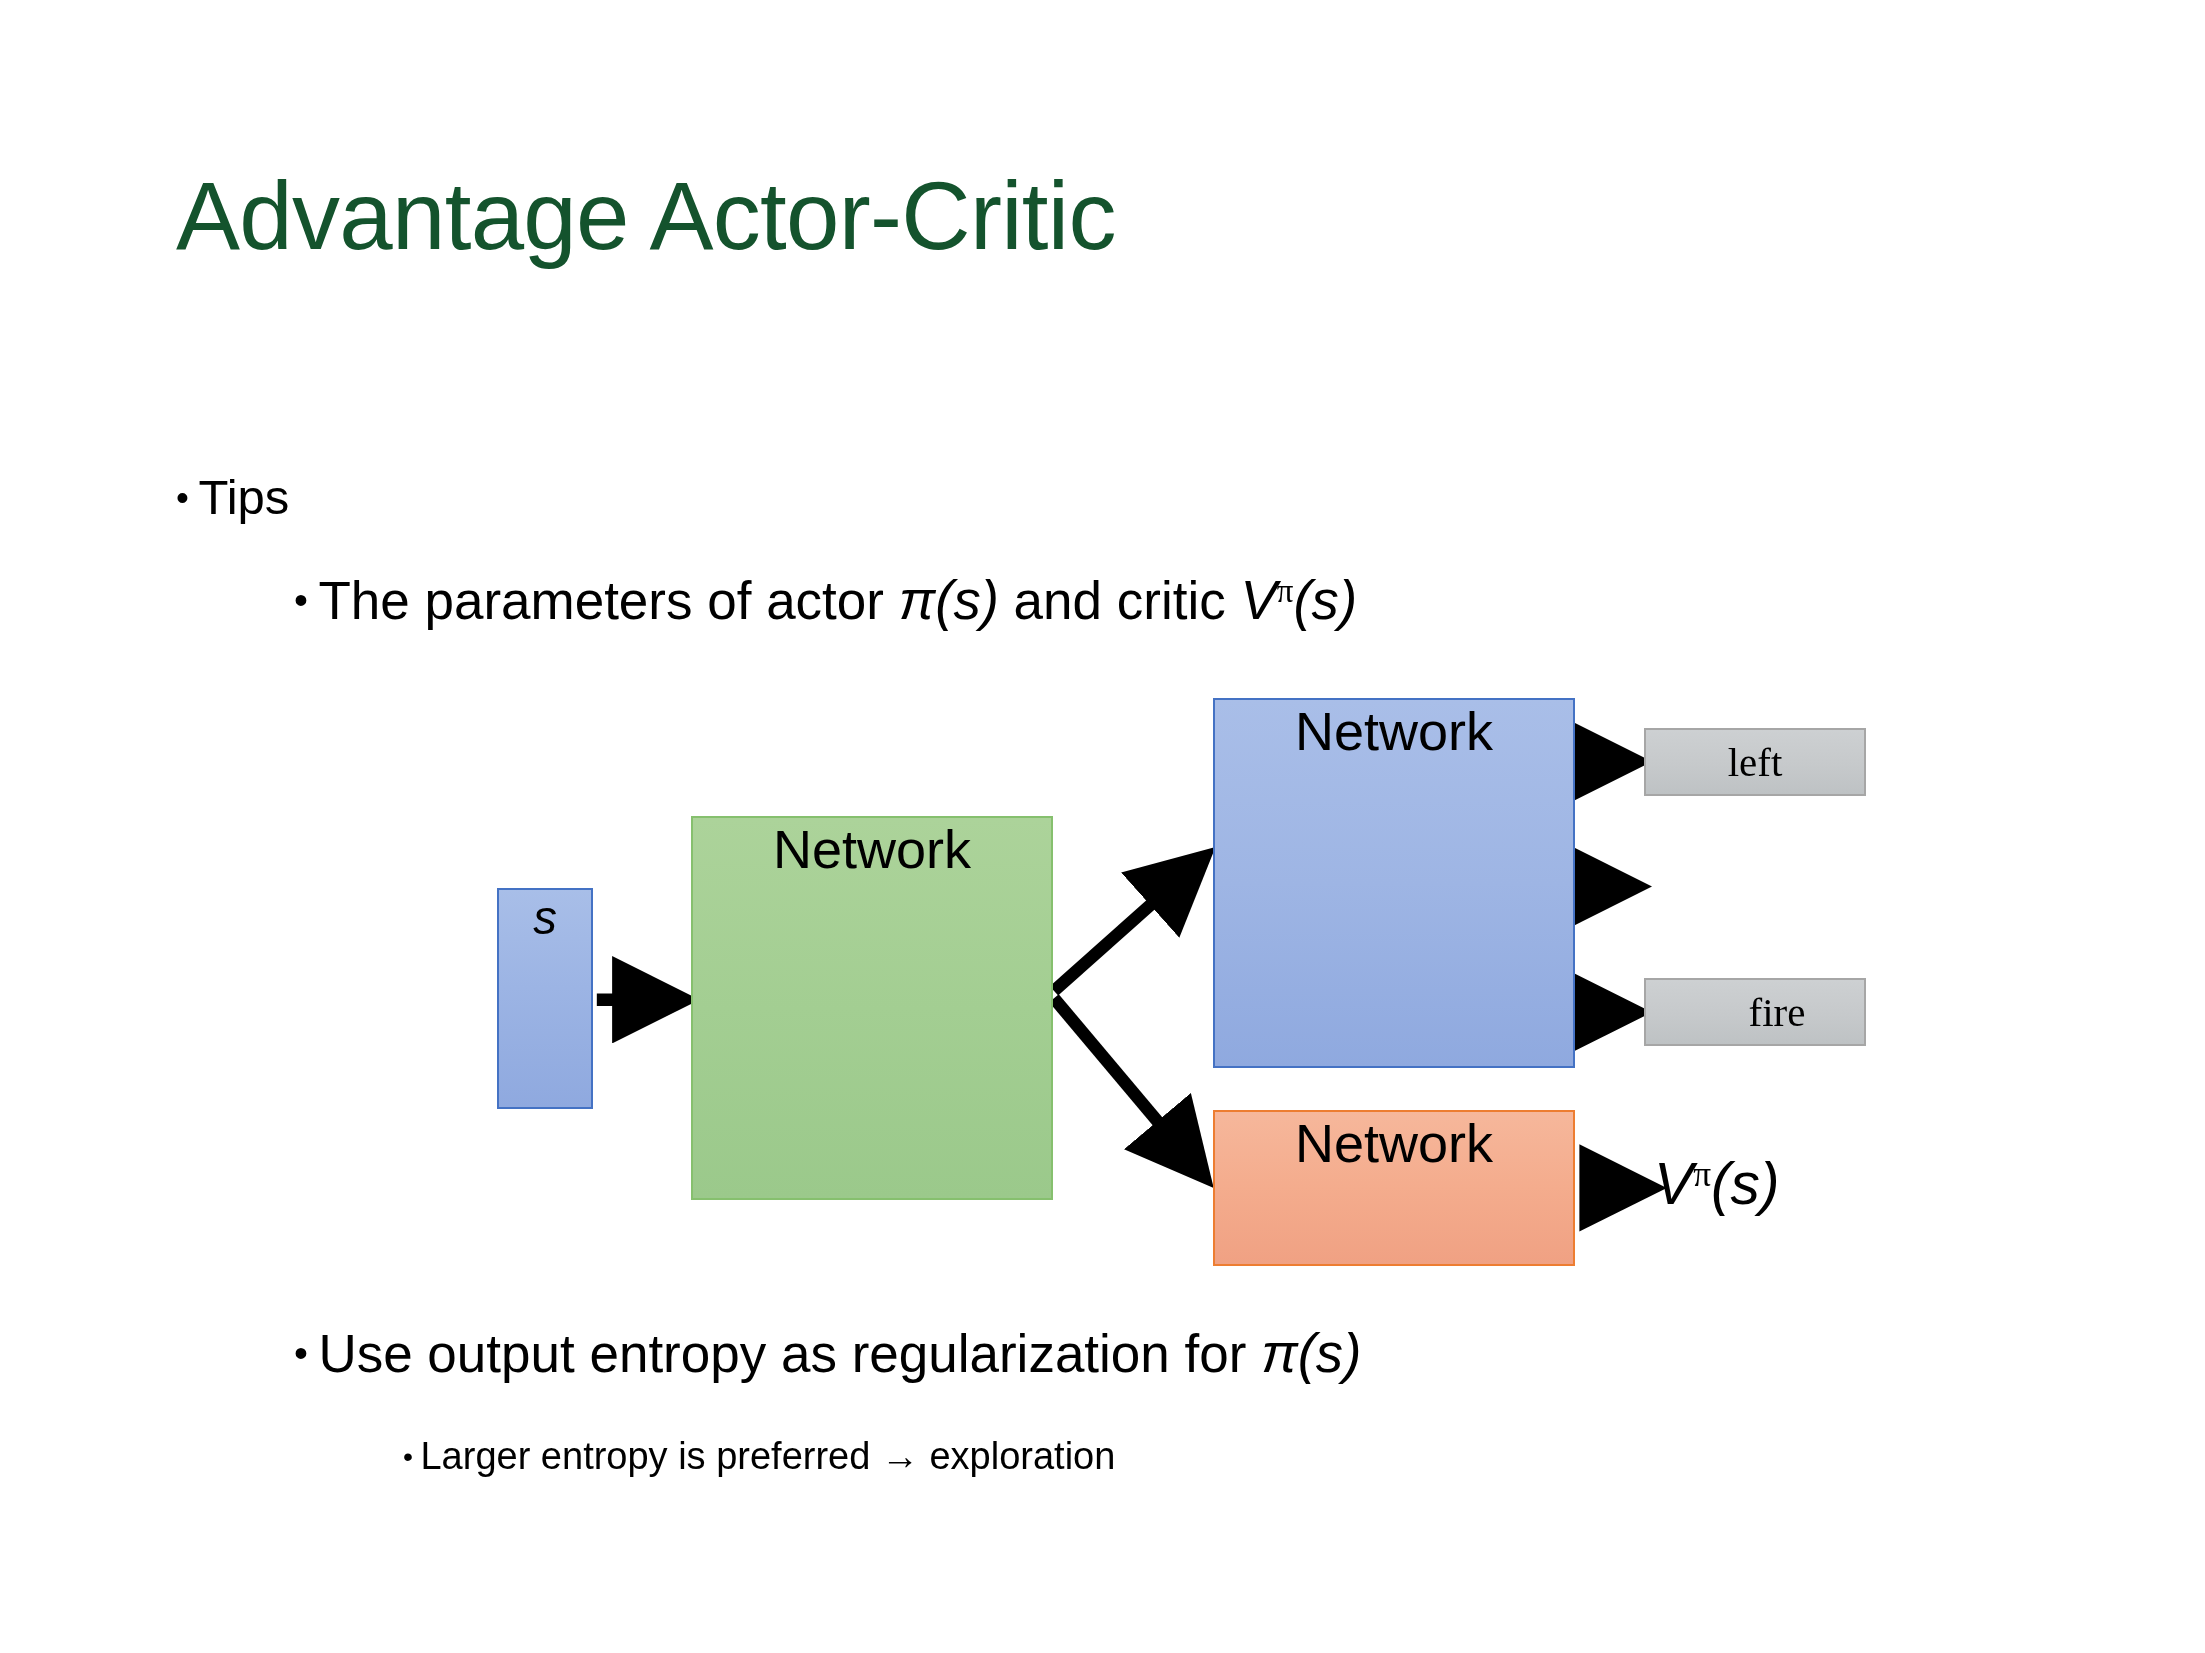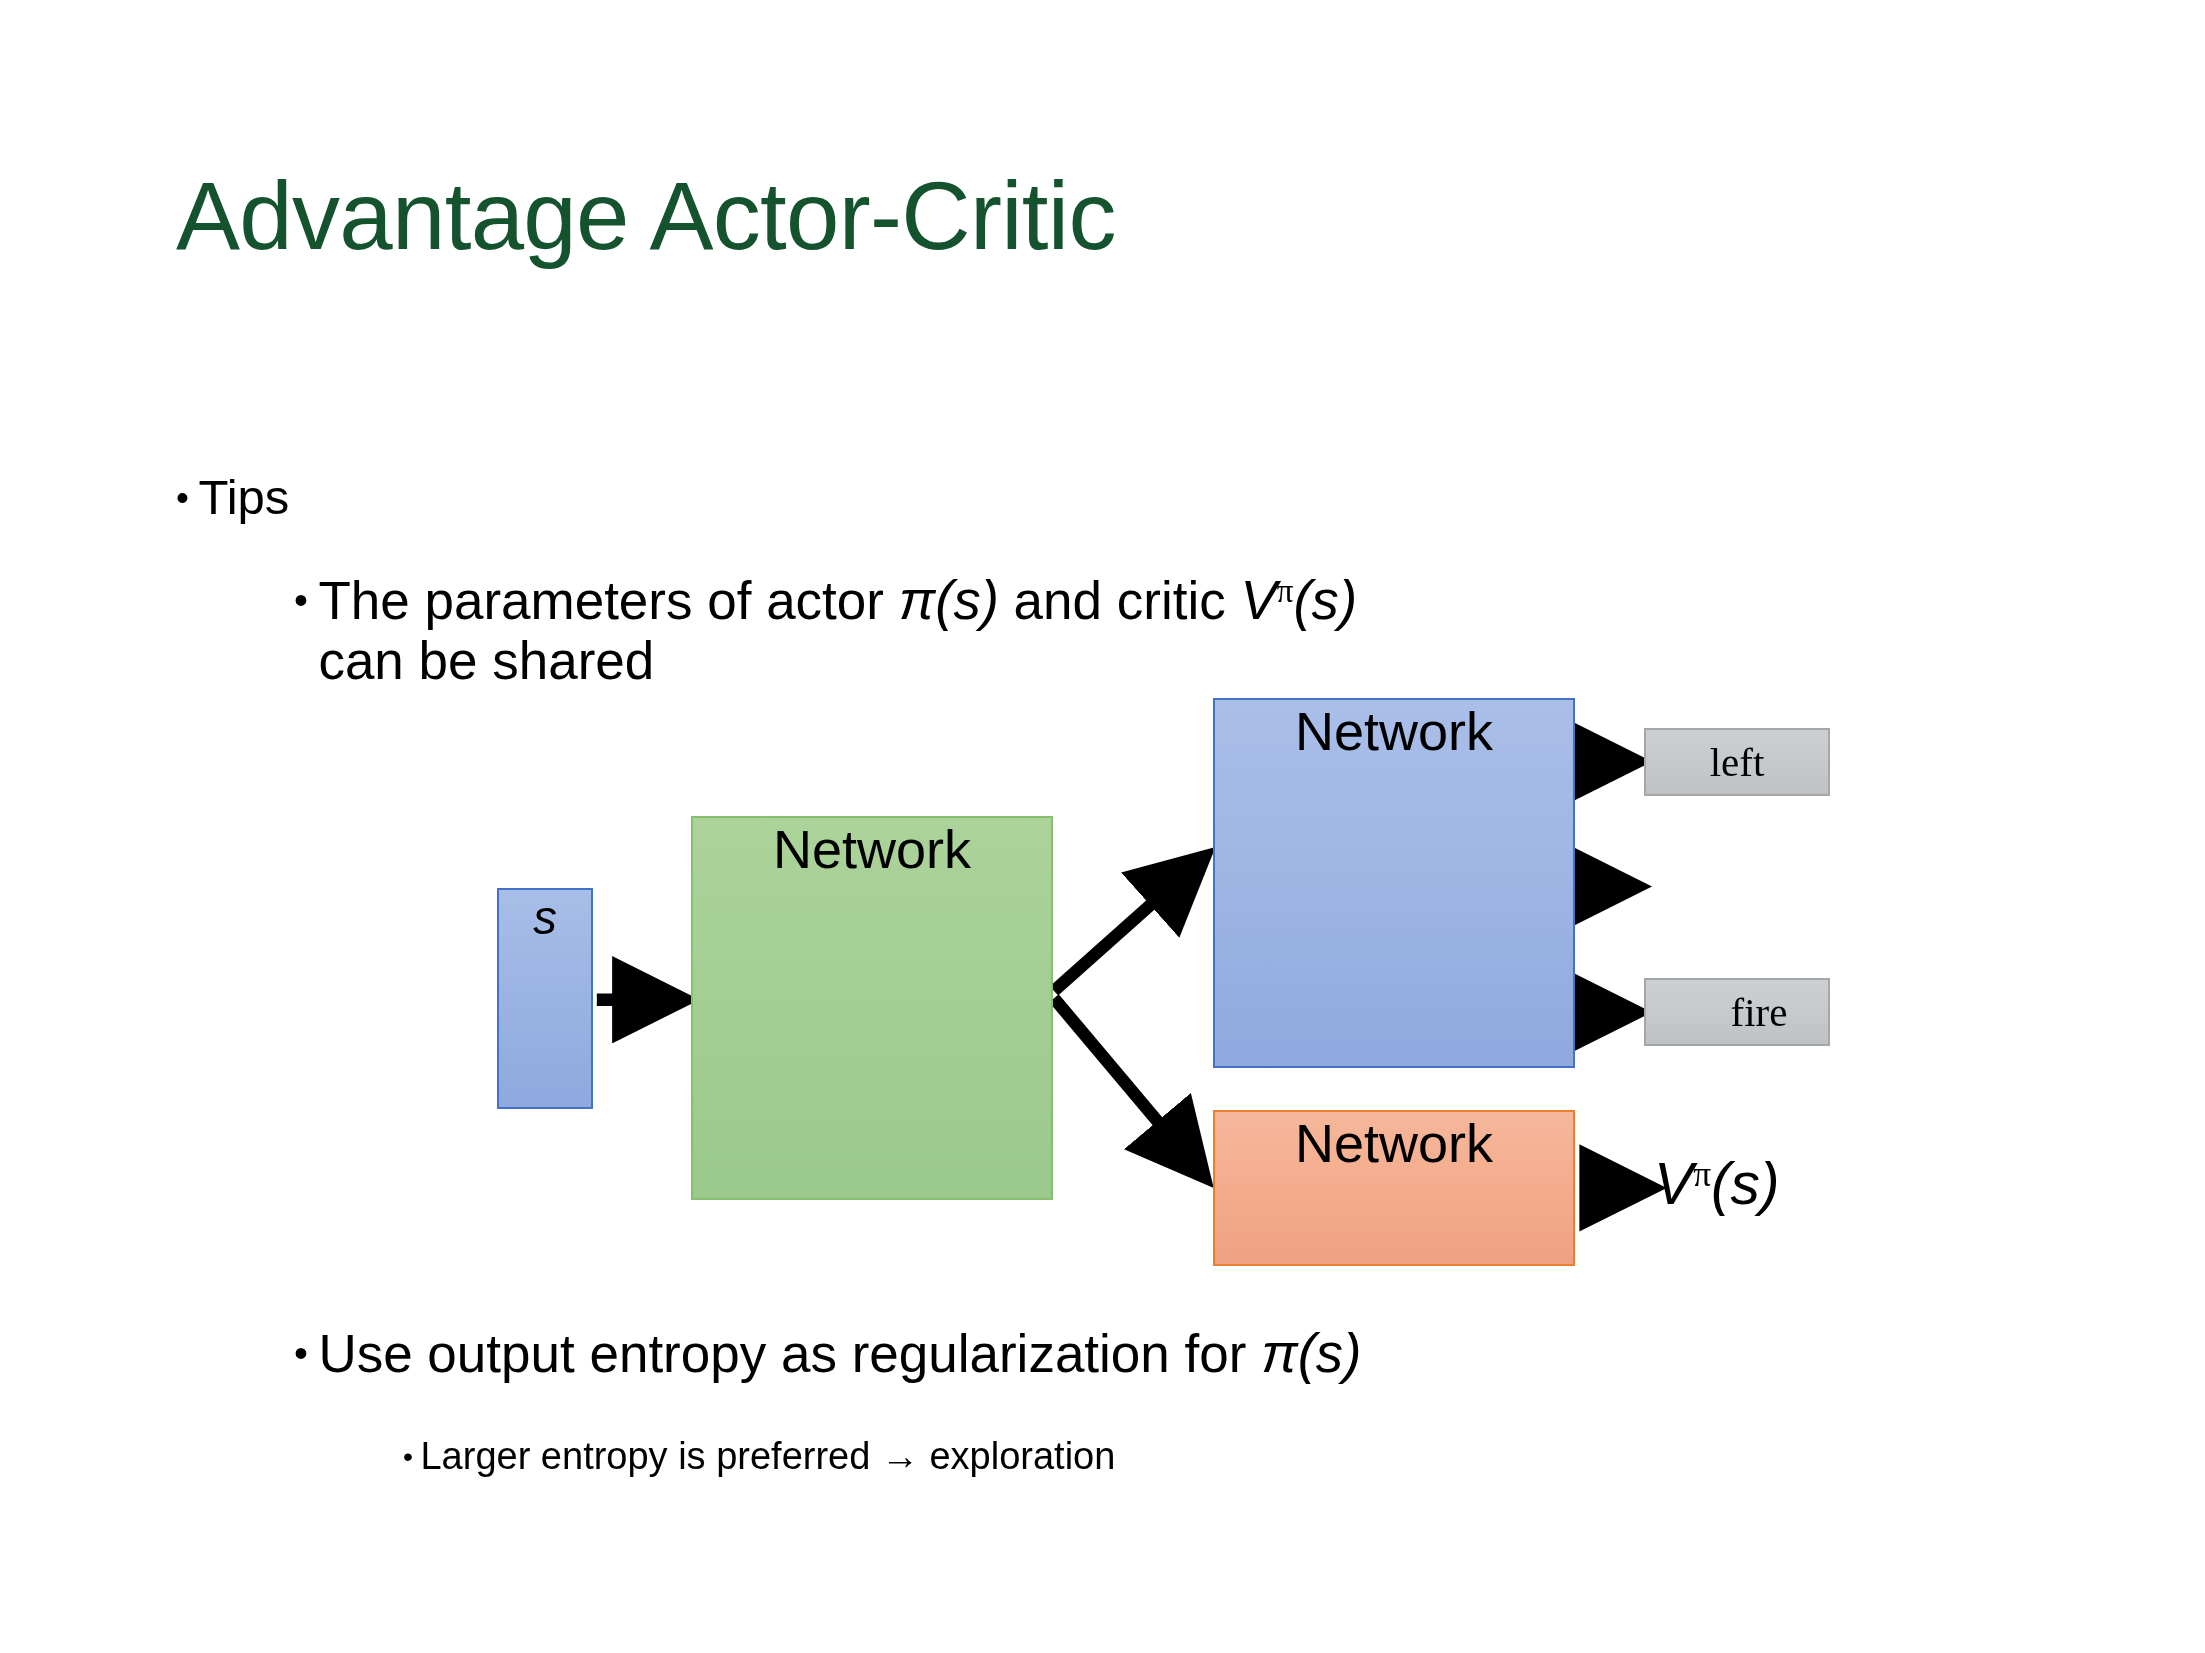--- a/index.html
+++ b/index.html
@@ -127,21 +127,21 @@
     width: 362px;
     height: 156px;
     background: linear-gradient(180deg, #F6B79B 0%, #F4AC8D 50%, #F0A183 100%);
     border: 2.2px solid #ED7D31;
     font-size: 54px;
   }
 
   .out-box {
     position: absolute;
     box-sizing: border-box;
-    width: 186px;
+    width: 222px;
     height: 68px;
     background: linear-gradient(180deg, #CDD0D2 0%, #C6C9CB 55%, #BEC2C4 100%);
     border: 2.2px solid #A6A6A6;
     display: flex;
     align-items: center;
     justify-content: center;
     font-family: "Liberation Serif", serif;
     font-size: 41px;
     color: #000000;
   }
@@ -161,21 +161,20 @@
 <body>
 
 <div id="slide-title">Advantage Actor-Critic</div>
 
 <div class="bullet-l1" style="left:176px; top:470px;">
   <span class="dot"></span><span>Tips</span>
 </div>
 
 <div class="bullet-l2" style="left:294px; top:570px; width:1705px;">
   <span class="dot"></span><span>The parameters of actor </span><span class="mi">π(s)</span><span>  and critic </span><span class="mi">V</span><span class="sup">π</span><span class="mi">(s)</span>
-  <div style="margin-left:0.46em; white-space:nowrap;">can be shared</div>
 </div>
 
 <div class="bullet-l2" style="left:294px; top:1323px; white-space:nowrap;">
   <span class="dot"></span><span>Use output entropy as regularization for </span><span class="mi">π(s)</span>
 </div>
 
 <div class="bullet-l3" style="left:403px; top:1435px;">
   <span class="dot"></span><span>Larger entropy is preferred → exploration</span>
 </div>
 

